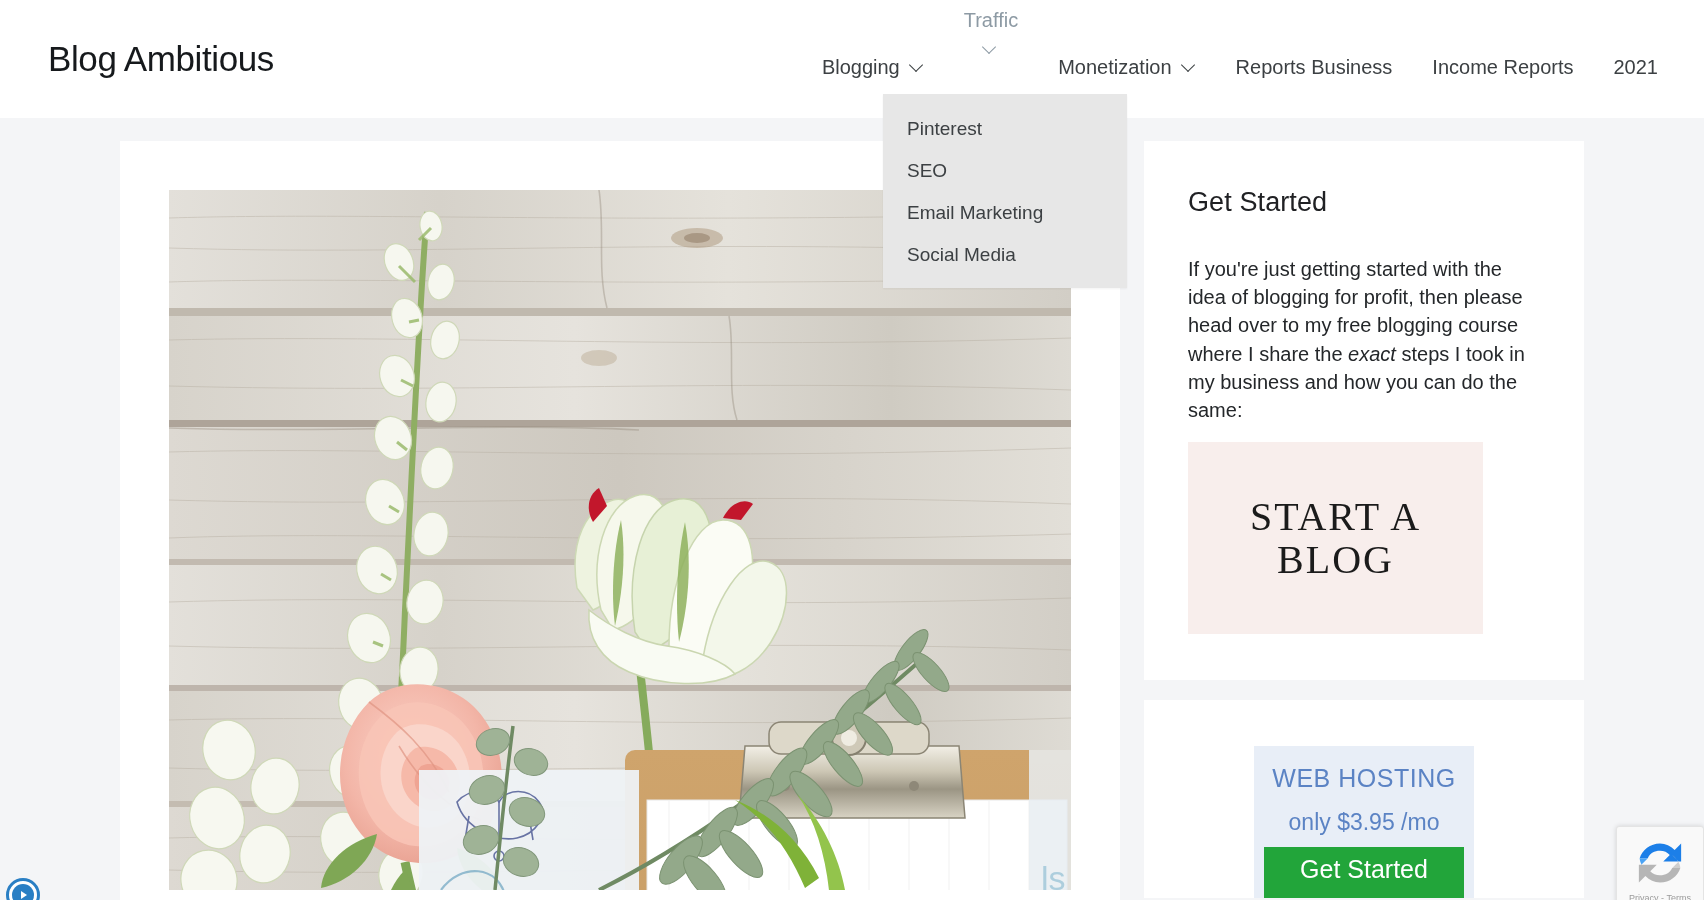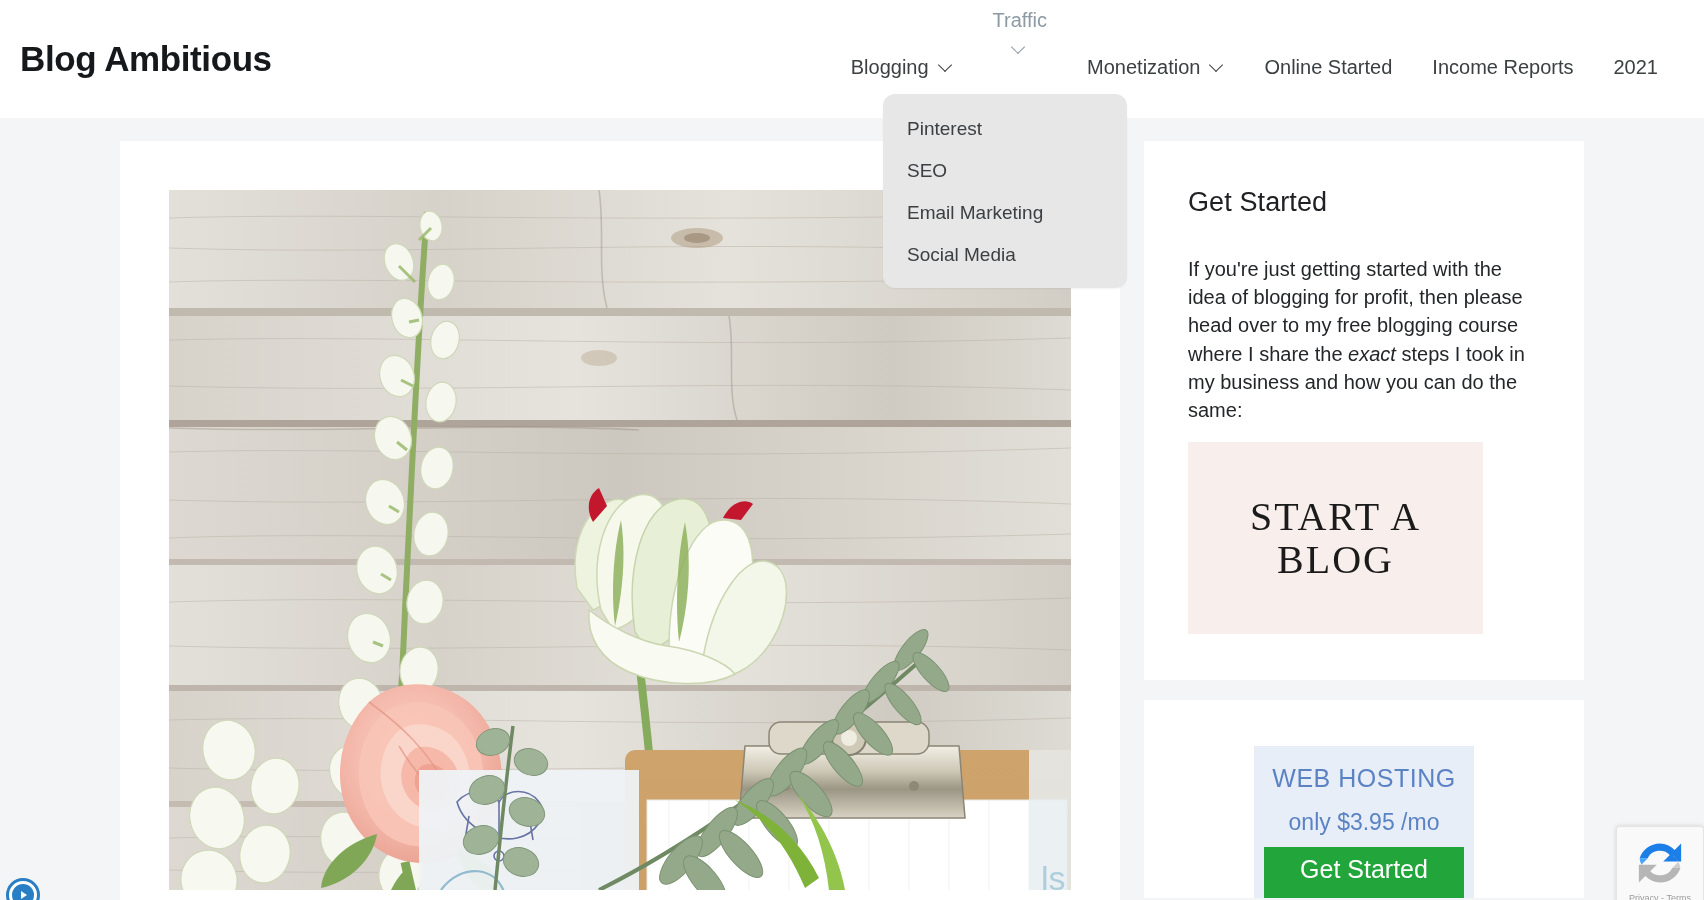--- a/index.html
+++ b/index.html
@@ -22,23 +22,23 @@
     position: relative;
     width: 1704px;
     height: 118px;
     background: #ffffff;
     display: flex;
     align-items: center;
     z-index: 50;
   }
 
   .brand {
-    margin-left: 20px;
+    margin-left: 48px;
     font-size: 35px;
-    font-weight: 700;
+    font-weight: 400;
     letter-spacing: -0.4px;
     color: #16191c;
     white-space: nowrap;
     font-family: "Liberation Sans", sans-serif;
   }
 
   .primary-nav {
     margin-left: auto;
     margin-right: 26px;
     display: flex;
@@ -82,21 +82,20 @@
   
   .dropdown {
     position: absolute;
     top: 94px;
     left: 883px;
     width: 244px;
     background: #e7e7e7;
     padding: 14px 0 12px 0;
     z-index: 60;
     box-shadow: 0 1px 2px rgba(0,0,0,0.05);
-    border-radius: 12px;
   }
 
   .dropdown-item {
     font-size: 19px;
     color: #3c4043;
     padding: 10px 24px;
     white-space: nowrap;
     cursor: pointer;
   }
 
@@ -284,21 +283,21 @@
       <span>Traffic</span>
       <span class="caret"></span>
     </div>
 
     <div class="nav-item">
       <span>Monetization</span>
       <span class="caret"></span>
     </div>
 
     <div class="nav-item">
-      <span>Online Started</span>
+      <span>Reports Business</span>
     </div>
 
     <div class="nav-item">
       <span>Income Reports</span>
     </div>
 
     <div class="nav-item">
       <span>2021</span>
     </div>
 

